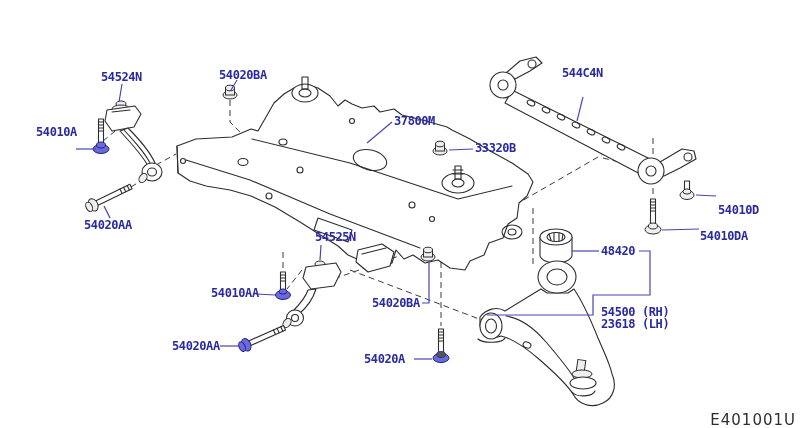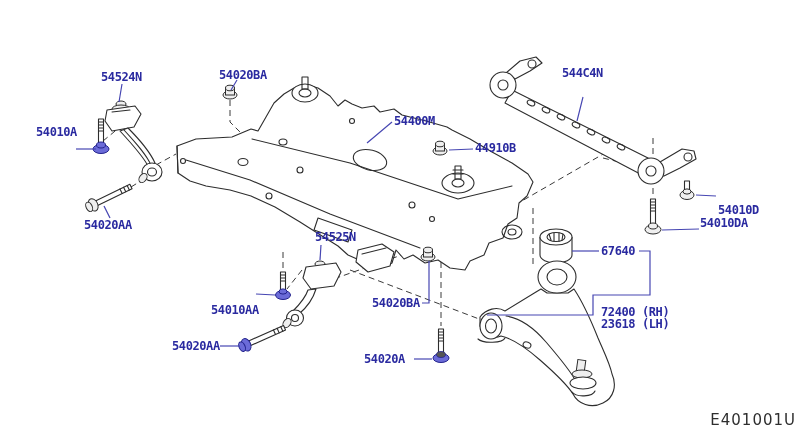--- a/index.html
+++ b/index.html
@@ -236,29 +236,29 @@
     <path class="ldr" d="M422,303 L429,303 L429,261"></path>
     <path class="ldr" d="M414,359 L432,359"></path>
     <path class="ldr" d="M599,251 L572,251"></path>
     <path class="ldr" d="M639,251 L650,251 L650,295 L593,295 L593,315 L487,315"></path>
   </g>
 </svg>
 
   <div class="part-label" style="left:101px;top:71px">54524N</div>
   <div class="part-label" style="left:219px;top:69px">54020BA</div>
   <div class="part-label" style="left:36px;top:126px">54010A</div>
-  <div class="part-label" style="left:394px;top:115px">54400M</div>
+  <div class="part-label" style="left:394px;top:115px">37800M</div>
   <div class="part-label" style="left:562px;top:67px">544C4N</div>
-  <div class="part-label" style="left:475px;top:142px">44910B</div>
+  <div class="part-label" style="left:475px;top:142px">33320B</div>
   <div class="part-label" style="left:718px;top:204px">54010D</div>
-  <div class="part-label" style="left:700px;top:217px">54010DA</div>
+  <div class="part-label" style="left:700px;top:230px">54010DA</div>
   <div class="part-label" style="left:84px;top:219px">54020AA</div>
   <div class="part-label" style="left:315px;top:231px">54525N</div>
-  <div class="part-label" style="left:601px;top:245px">67640</div>
-  <div class="part-label" style="left:211px;top:304px">54010AA</div>
+  <div class="part-label" style="left:601px;top:245px">48420</div>
+  <div class="part-label" style="left:211px;top:287px">54010AA</div>
   <div class="part-label" style="left:372px;top:297px">54020BA</div>
-  <div class="part-label" style="left:601px;top:306px">72400 (RH)</div>
+  <div class="part-label" style="left:601px;top:306px">54500 (RH)</div>
   <div class="part-label" style="left:601px;top:318px">23618 (LH)</div>
   <div class="part-label" style="left:172px;top:340px">54020AA</div>
   <div class="part-label" style="left:364px;top:353px">54020A</div>
 
   <div class="diagram-code">E401001U</div>
 </div>
 
 </body></html>

